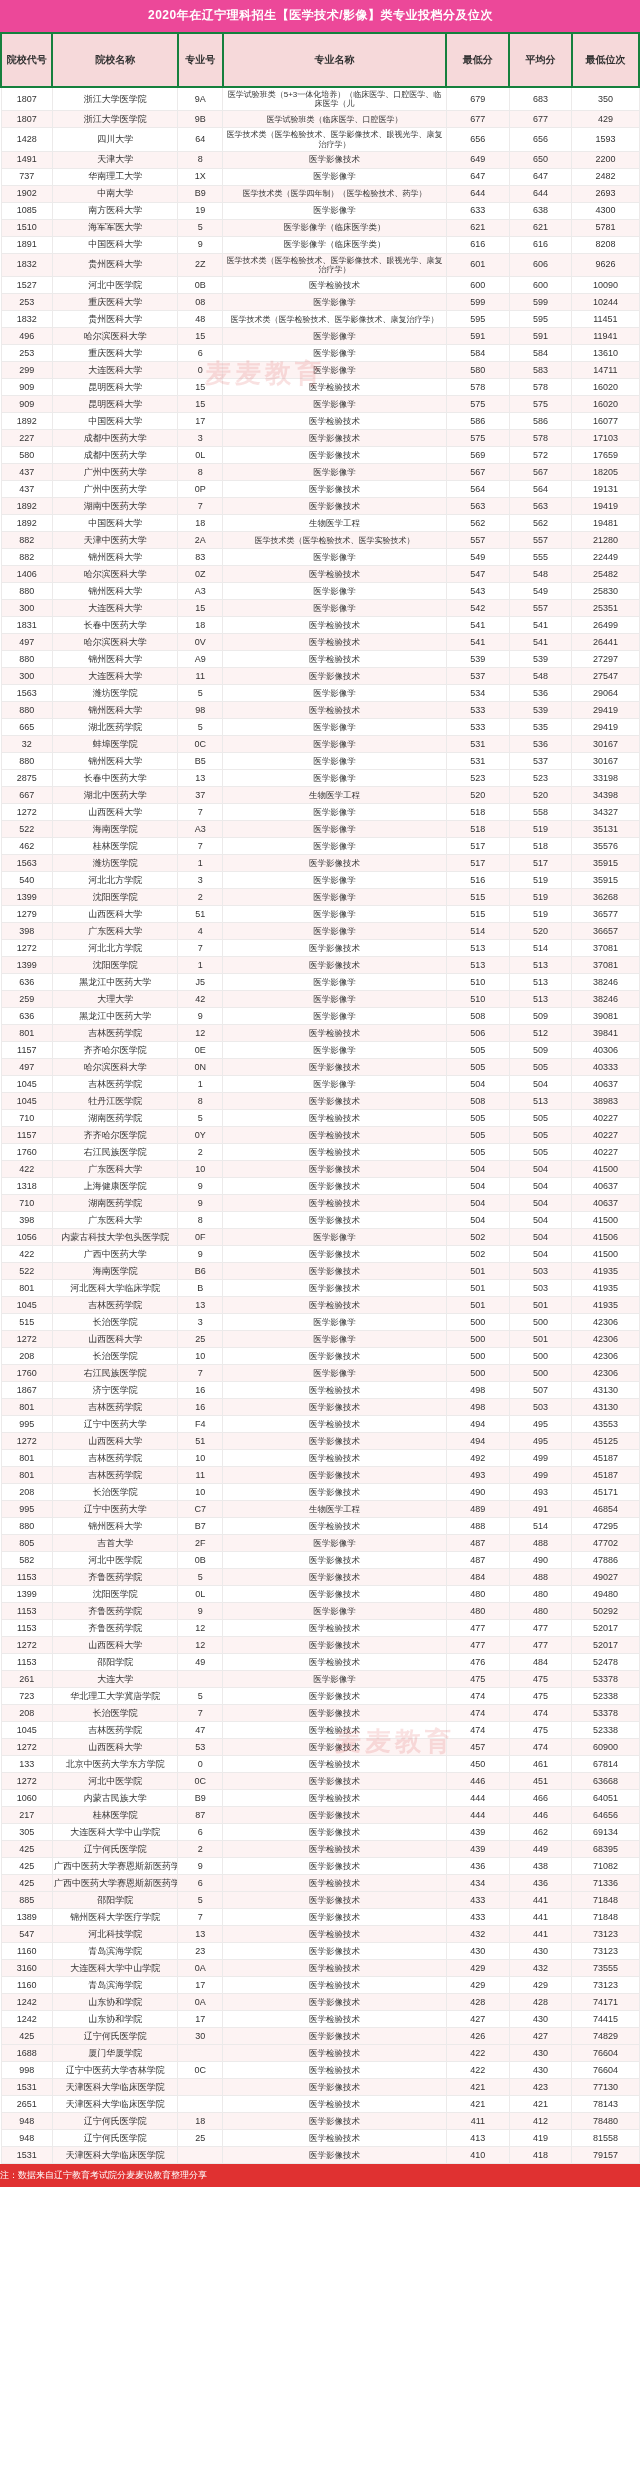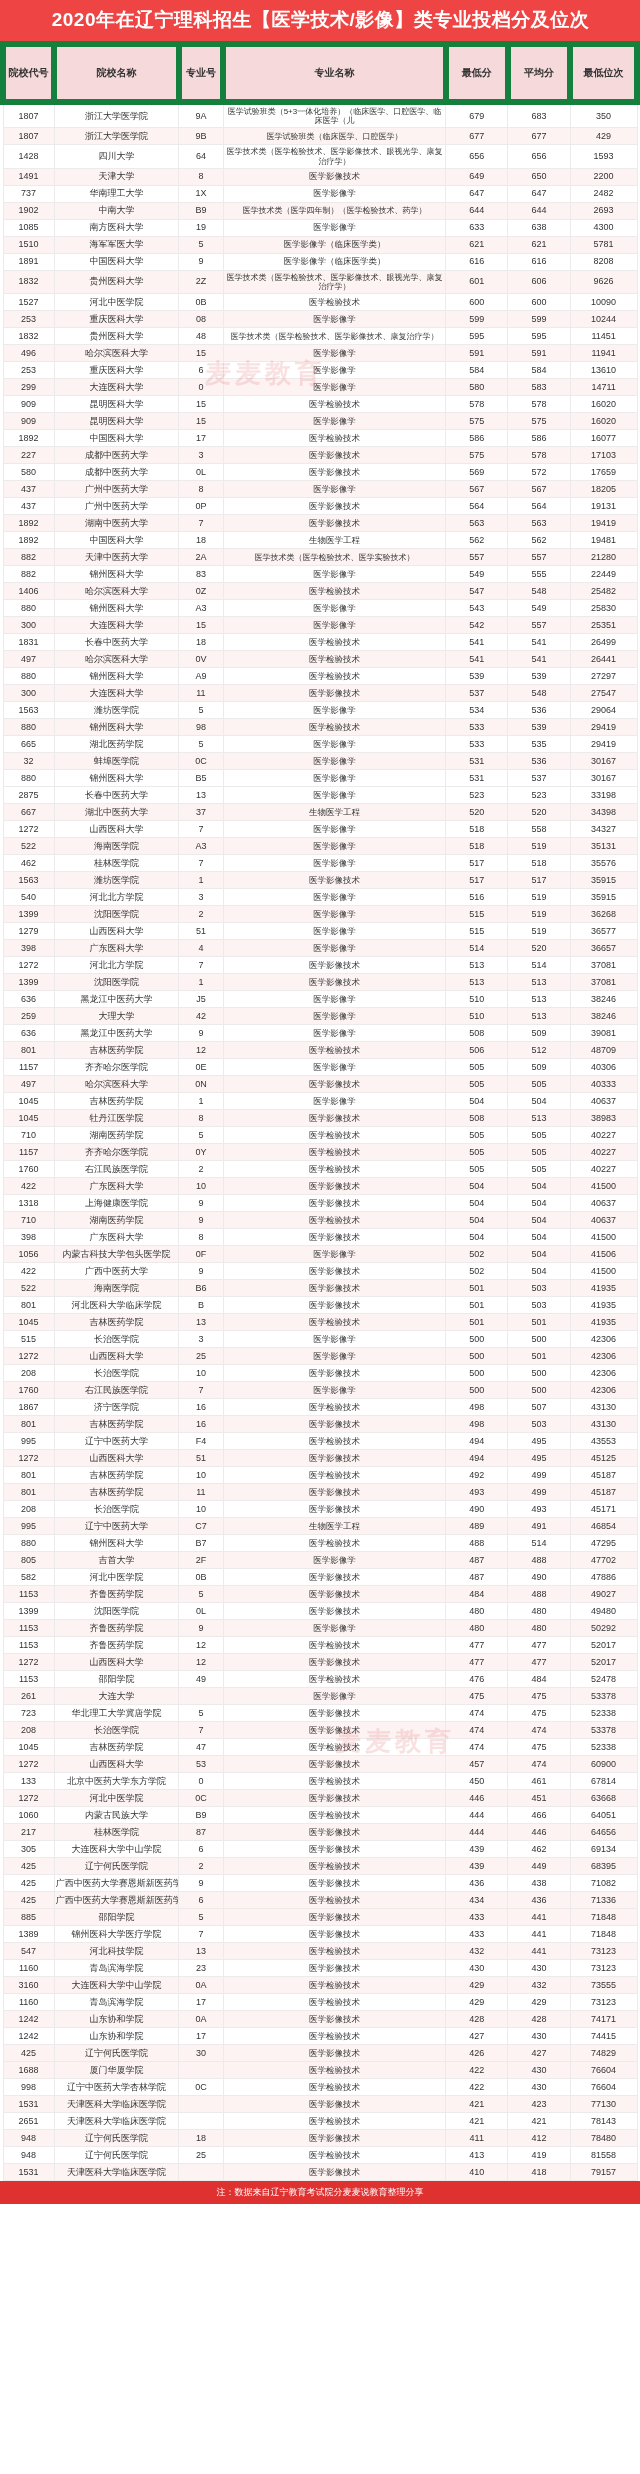--- a/index.html
+++ b/index.html
@@ -4,39 +4,39 @@
 <style>
   * { box-sizing: border-box; }
   body {
     margin: 0;
     background: #ffffff;
     font-family: "Liberation Sans", sans-serif;
     width: 640px;
   }
   .page { width: 640px; position: relative; }
   .title-bar {
-    background: #ef4444;
+    background: #ec4899;
     color: #ffffff;
     text-align: center;
-    font-size: 19px;
+    font-size: 12px;
     font-weight: bold;
     padding: 7px 0 8px 1px;
     letter-spacing: 0.5px;
   }
   table {
     border-collapse: collapse;
     width: 640px;
     table-layout: fixed;
   }
   th {
     background: #f6d9da;
     color: #333;
     font-size: 10px;
     font-weight: bold;
-    border: 6px solid #15803d;
+    border: 2px solid #15803d;
     padding: 20px 1px;
     text-align: center;
     line-height: 1.2;
   }
   td {
     border: 1px solid #eceaea;
     font-size: 9px;
     color: #333;
     padding: 2px 1px;
     text-align: center;
@@ -54,21 +54,21 @@
   col.c2 { width: 112px; }
   col.c3 { width: 40px; }
   col.c4 { width: 200px; }
   col.c5 { width: 56px; }
   col.c6 { width: 56px; }
   col.c7 { width: 60px; }
   .footer {
     background: #e03131;
     color: #ffffff;
     font-size: 9px;
-    text-align: center;
+    text-align: left;
     padding: 5px 0;
   }
   .watermark {
     position: absolute;
     color: rgba(220,70,70,0.16);
     font-size: 26px;
     font-weight: bold;
     pointer-events: none;
     letter-spacing: 4px;
     margin-top: 24px;
@@ -591,21 +591,21 @@
           <td>509</td>
           <td>39081</td>
         </tr>
         <tr class="alt">
           <td>801</td>
           <td class="name">吉林医药学院</td>
           <td>12</td>
           <td class="major">医学检验技术</td>
           <td>506</td>
           <td>512</td>
-          <td>48709</td>
+          <td>39841</td>
         </tr>
         <tr>
           <td>1157</td>
           <td class="name">齐齐哈尔医学院</td>
           <td>0E</td>
           <td class="major">医学影像学</td>
           <td>505</td>
           <td>509</td>
           <td>40306</td>
         </tr>

